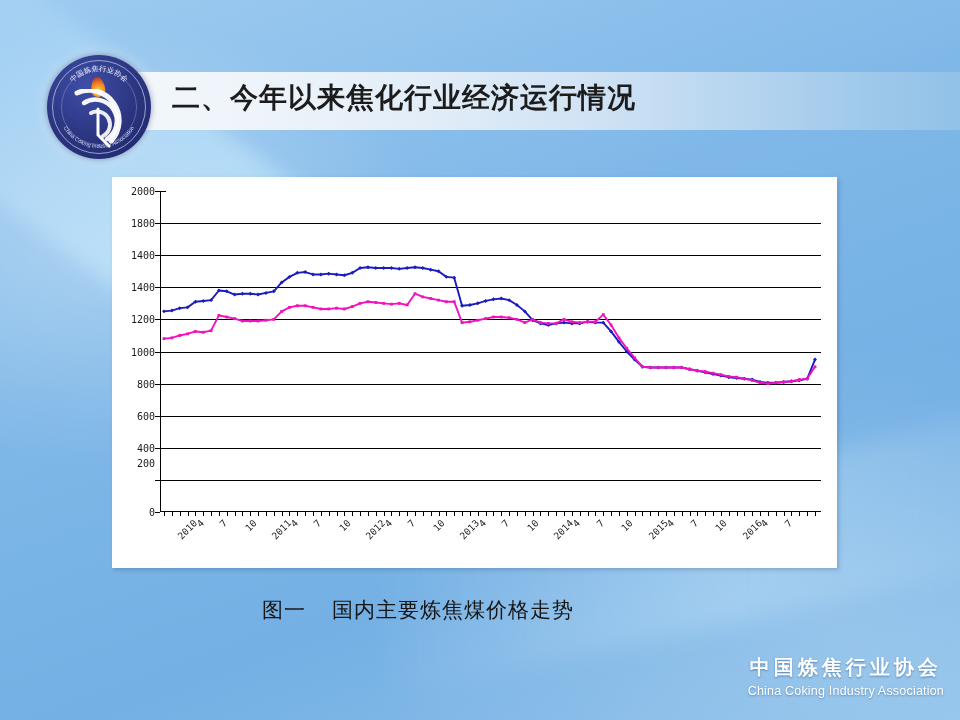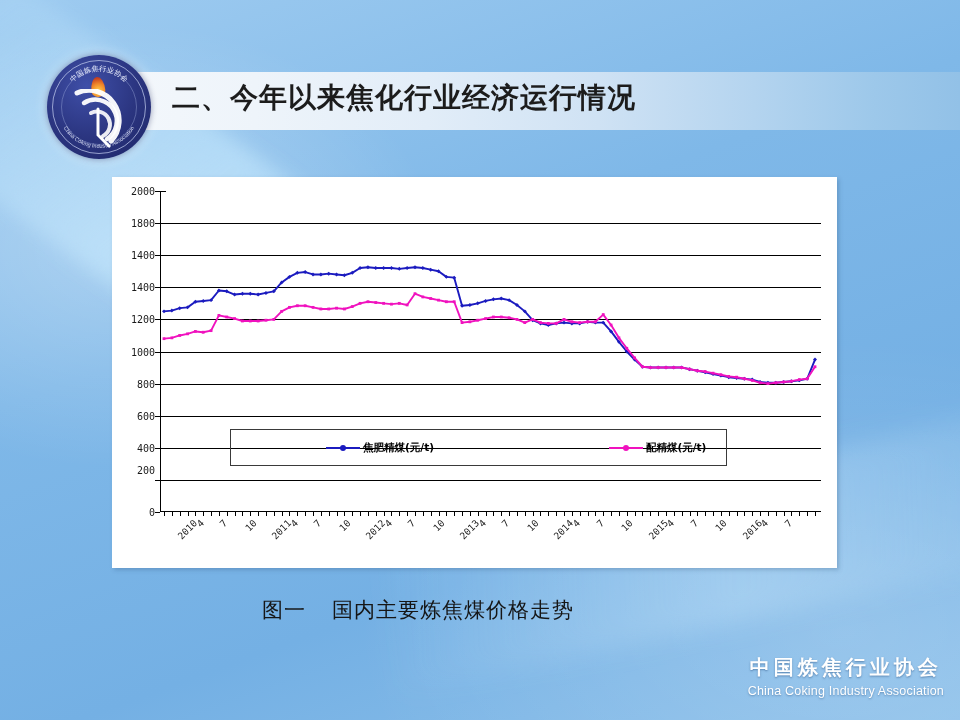--- a/index.html
+++ b/index.html
@@ -273,21 +273,21 @@
 
   <div class="chart-panel">
     <div class="plot" id="plot">
       <div class="yaxis"></div>
       <div class="xaxis"></div>
       <div id="grid-layer">
           <div class="ytick-mark" style="top: 321px;"></div>
           <div class="ytick-label" style="top: 321px;">0</div>
           <div class="gridline" style="top: 288.9px;"></div>
           <div class="ytick-mark" style="top: 288.9px;"></div>
-          <div class="ytick-label" style="top: 279px;">200</div>
+          <div class="ytick-label" style="top: 272px;">200</div>
           <div class="gridline" style="top: 256.8px;"></div>
           <div class="ytick-mark" style="top: 256.8px;"></div>
           <div class="ytick-label" style="top: 256.8px;">400</div>
           <div class="gridline" style="top: 224.7px;"></div>
           <div class="ytick-mark" style="top: 224.7px;"></div>
           <div class="ytick-label" style="top: 224.7px;">600</div>
           <div class="gridline" style="top: 192.6px;"></div>
           <div class="ytick-mark" style="top: 192.6px;"></div>
           <div class="ytick-label" style="top: 192.6px;">800</div>
           <div class="gridline" style="top: 160.5px;"></div>
@@ -596,38 +596,20 @@
         <div class="xtick-label" style="left: 457.072px;">10</div>
         <div class="xtick-label" style="left: 480.602px;">2015</div>
         <div class="xtick-label" style="left: 504.133px;">4</div>
         <div class="xtick-label" style="left: 527.663px;">7</div>
         <div class="xtick-label" style="left: 551.193px;">10</div>
         <div class="xtick-label" style="left: 574.723px;">2016</div>
         <div class="xtick-label" style="left: 598.253px;">4</div>
         <div class="xtick-label" style="left: 621.783px;">7</div>
       </div>
 
-    <div class="legend-box">
-      <div class="legend-row" id="legend-row">
-          <div class="legend-item first">
-            <span class="legend-mark">
-              <i style="background: rgb(27, 27, 191);"></i>
-              <b style="background: rgb(27, 27, 191);"></b>
-            </span>
-            <span>焦肥精煤(元/t)</span>
-          </div>
-          <div class="legend-item second">
-            <span class="legend-mark">
-              <i style="background: rgb(240, 18, 190);"></i>
-              <b style="background: rgb(240, 18, 190);"></b>
-            </span>
-            <span>配精煤(元/t)</span>
-          </div>
-        </div>
-    </div>
   </div>
 
   <div class="caption">
     <span>图一</span><span class="gap"></span><span>国内主要炼焦煤价格走势</span>
   </div>
 
   <div class="footer-wm">
     <div class="cn">中国炼焦行业协会</div>
     <div class="en">China Coking Industry Association</div>
   </div>

